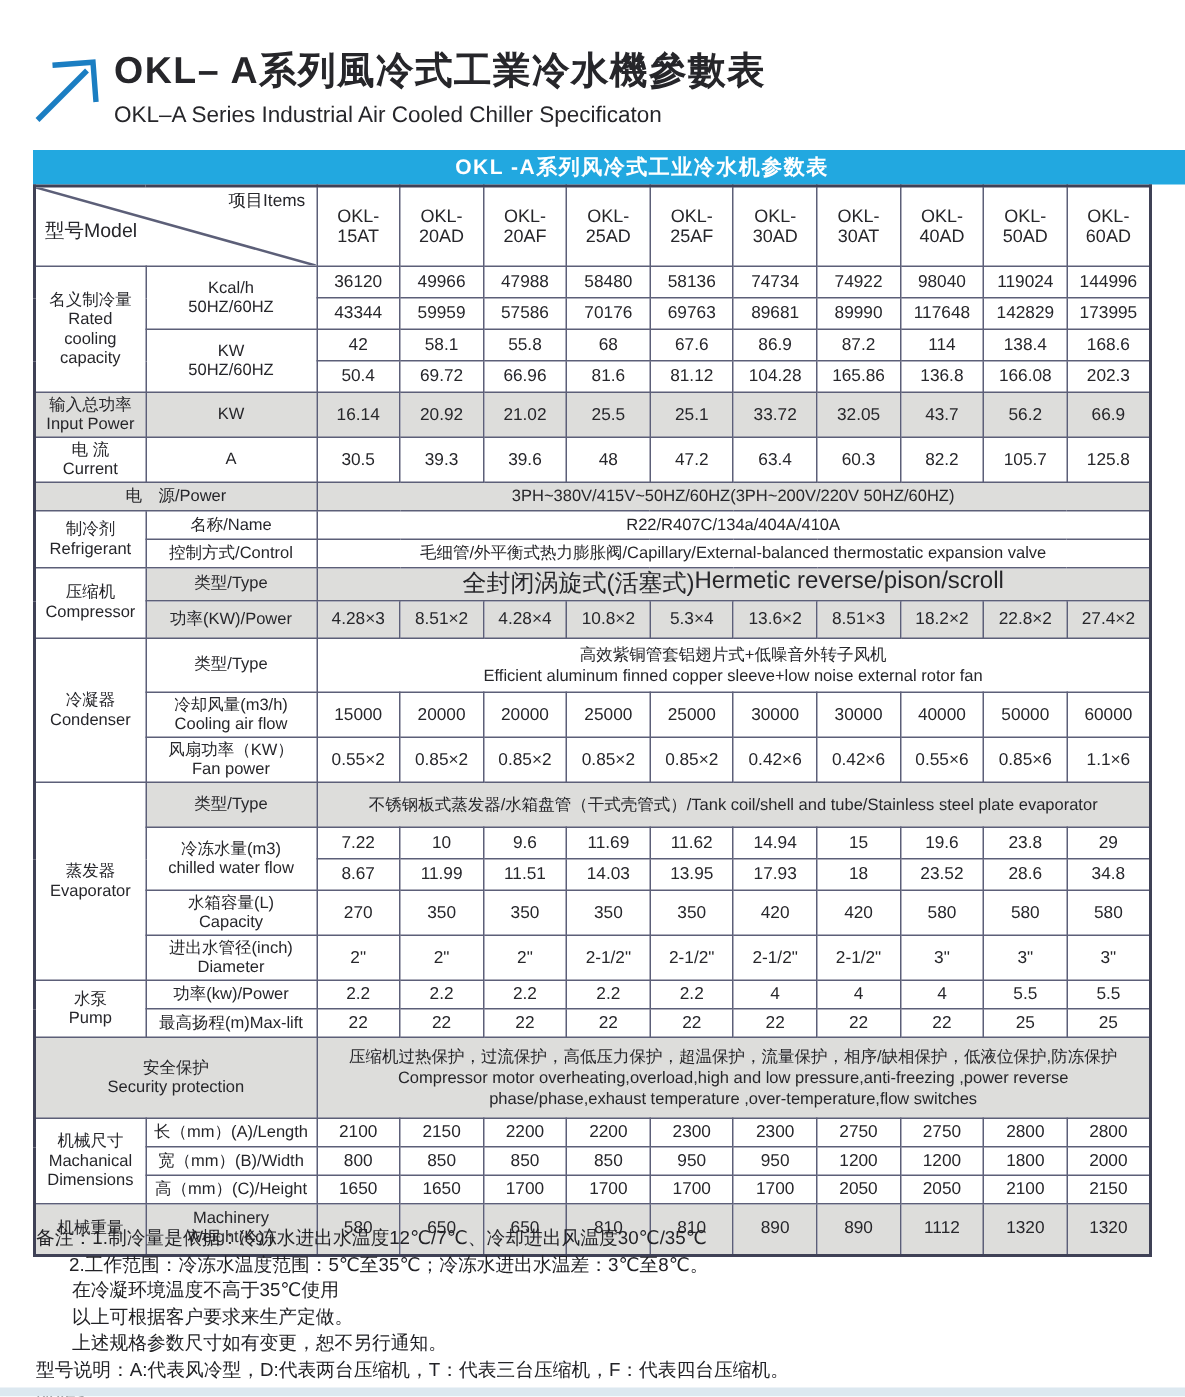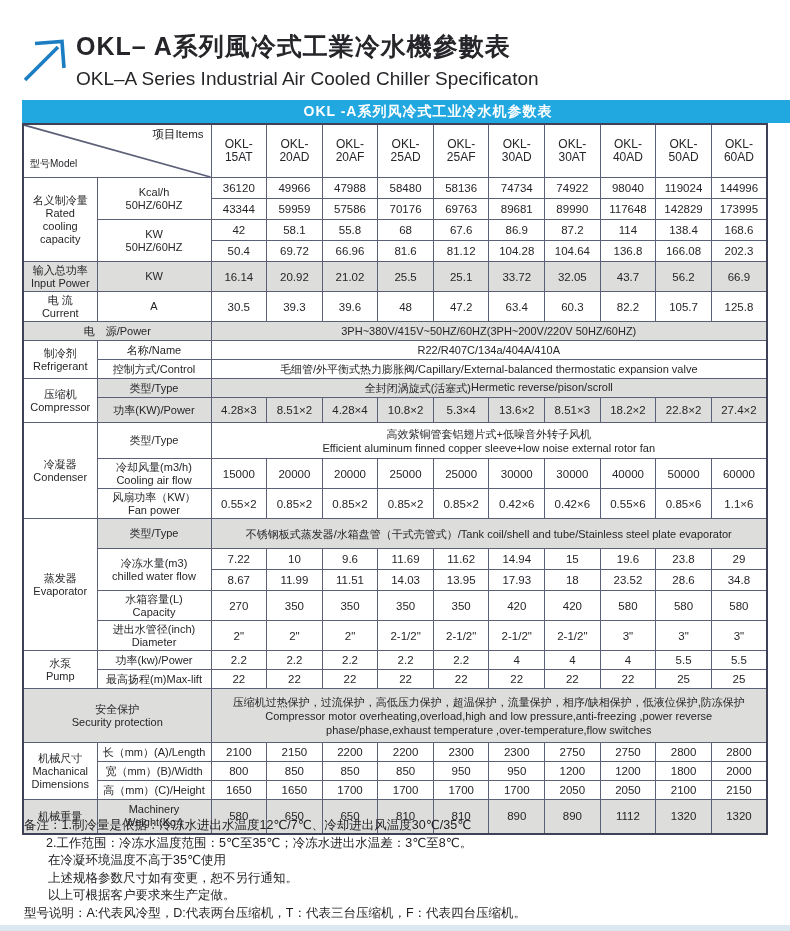--- a/index.html
+++ b/index.html
@@ -5,21 +5,21 @@
   html,body{margin:0;padding:0;}
   body{
     width:790px;height:931px;position:relative;background:#ffffff;
     font-family:"Liberation Sans","DejaVu Sans",sans-serif;color:#26262a;
     overflow:hidden;
   }
   
   .logo{position:absolute;left:20px;top:34px;width:50px;height:50px;}
   .titles{position:absolute;left:76px;top:30px;}
   .title-zh{font-size:25px;font-weight:700;letter-spacing:1px;white-space:nowrap;}
-  .title-en{font-size:19px;font-weight:400;margin-top:5px;white-space:nowrap;}
+  .title-en{font-size:15px;font-weight:400;margin-top:5px;white-space:nowrap;}
   .banner{
     position:absolute;left:22px;top:100px;width:746px;height:23px;
     background:#22a8e0;color:#ffffff;font-size:14px;font-weight:700;
     text-align:center;line-height:23px;letter-spacing:1px;padding-left:33px;
   }
   
   table.spec{
     position:absolute;left:22px;top:123px;width:746px;
     border-collapse:collapse;table-layout:fixed;border:2px solid #3f4156;
   }
@@ -31,23 +31,23 @@
   .lblA,.lblB{font-size:11px;line-height:13px;white-space:pre-line;}
   .wide{font-size:11px;line-height:14px;}
   .pre{white-space:pre-line;}
   td.val{font-size:11.5px;}
   tr.shade td:not(.nosh){background:#dddddb;}
   tr.rh30{height:30px;} tr.r21{height:21px;} tr.r19{height:19px;margin-top:36px;}
   tr.r25{height:25px;} tr.r30{height:30px;} tr.r34{height:34px;}
   tr.r36{height:36px;} tr.r54{height:54px;}
   .corner{position:relative;padding:0;}
   .corner svg.diag{position:absolute;left:0;top:0;width:100%;height:100%;display:block;}
-  .corner .model{position:absolute;left:6px;bottom:7px;font-size:10px;}
+  .corner .model{position:absolute;left:6px;bottom:17px;font-size:13px;}
   .corner .items{position:absolute;right:7px;top:3px;font-size:11.5px;}
-  .twopart{display:flex;justify-content:center;font-size:11px;}
+  .twopart{display:flex;justify-content:center;font-size:16px;}
   
   .notes{position:absolute;left:24px;top:817px;font-size:12.5px;line-height:17.5px;color:#222226;}
   .note.ind1{margin-left:22px;}
   .note.ind2{margin-left:24px;}
   
   .bottom-strip{position:absolute;left:0;top:925px;width:790px;height:6px;background:#dce8f0;}
 </style>
 </head>
 <body>
 
@@ -144,21 +144,21 @@
         <td class="val">138.4</td>
         <td class="val">168.6</td>
       </tr>
   <tr class="r21">
         <td class="val">50.4</td>
         <td class="val">69.72</td>
         <td class="val">66.96</td>
         <td class="val">81.6</td>
         <td class="val">81.12</td>
         <td class="val">104.28</td>
-        <td class="val">104.64</td>
+        <td class="val">165.86</td>
         <td class="val">136.8</td>
         <td class="val">166.08</td>
         <td class="val">202.3</td>
       </tr>
 
   <tr class="r30 shade">
     <td class="lblA">输入总功率
 Input Power</td>
     <td class="lblB">KW</td>
   <td class="val">16.14</td>
@@ -420,19 +420,19 @@
         <td class="val">1320</td>
         <td class="val">1320</td>
       </tr>
 </tbody>
   </table>
 
 <div class="notes">
   <div class="note">备注：1.制冷量是依据：冷冻水进出水温度12℃/7℃、冷却进出风温度30℃/35℃</div>
   <div class="note ind1">2.工作范围：冷冻水温度范围：5℃至35℃；冷冻水进出水温差：3℃至8℃。</div>
   <div class="note ind2">在冷凝环境温度不高于35℃使用</div>
+  <div class="note ind2">以上可根据客户要求来生产定做。</div>
   <div class="note ind2">上述规格参数尺寸如有变更，恕不另行通知。</div>
-  <div class="note ind2">以上可根据客户要求来生产定做。</div>
   <div class="note">型号说明：A:代表风冷型，D:代表两台压缩机，T：代表三台压缩机，F：代表四台压缩机。</div>
   <div class="note">Notes:</div>
 </div>
 
 <div class="bottom-strip"></div>
 
 </body></html>

